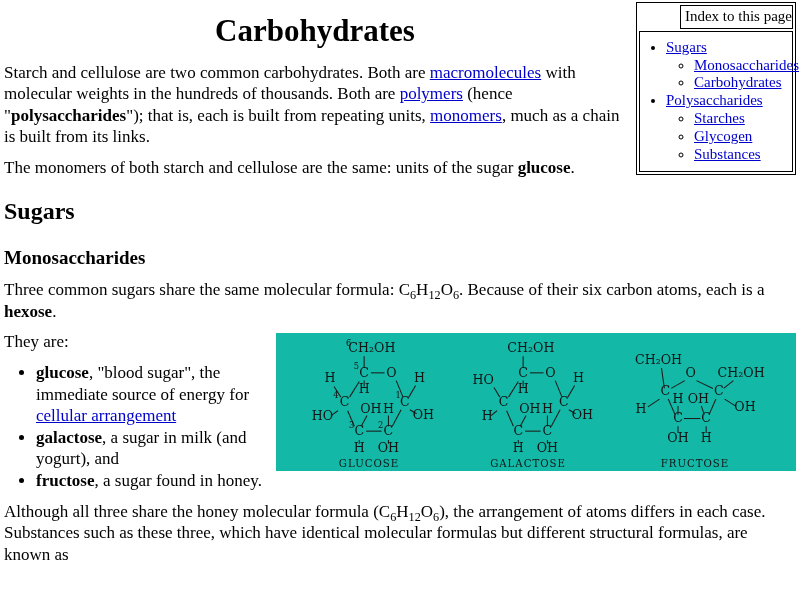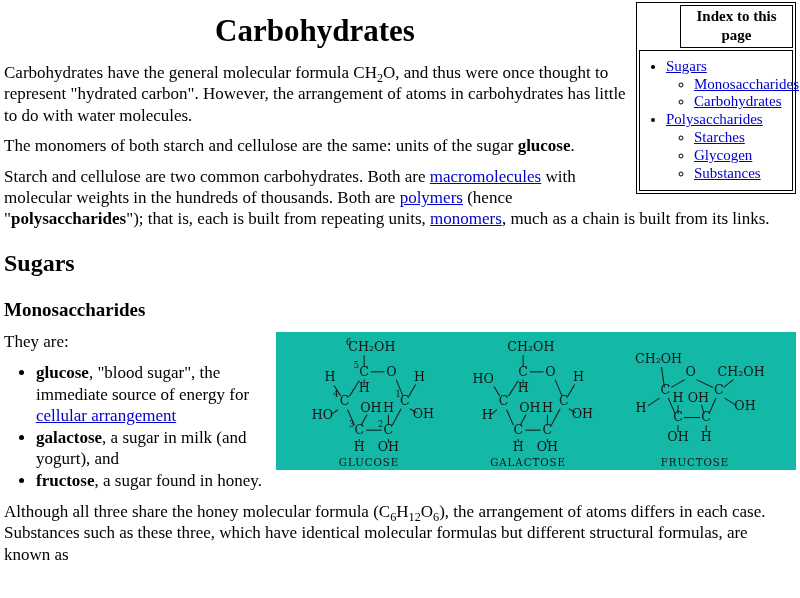--- a/index.html
+++ b/index.html
@@ -8,21 +8,21 @@
   h1{font-size:31px;text-align:center;margin:9px 0 12px;font-weight:bold;}
   h2{font-size:24px;margin:18px 0 8px;}
   h3{font-size:19px;margin:20px 0 8px;}
   p{margin:9px 0;}
   a{color:#0000cc;}
   sub{font-size:0.72em;line-height:0;}
   ul.body-list{margin:10px 0;padding-left:32px;}
   ul.body-list li{margin:0;}
   
   .index-box{float:right;width:154px;border:1px solid #000;padding:2px;margin:0 0 8px 10px;font-size:15px;background:#fff;}
-  .index-title{border:1px solid #000;font-weight:bold;text-align:center;padding:1px 0 2px;margin-left:41px;}
+  .index-title{border:1px solid #000;font-weight:normal;text-align:right;padding:1px 0 2px;margin-left:41px;}
   .index-body{border:1px solid #000;margin-top:2px;padding:6px 2px 8px 0;}
   ul.index-list{margin:0;padding-left:26px;line-height:1.12;}
   ul.index-list li{margin:1px 0;}
   ul.index-list li.lvl2{margin-left:28px;list-style-type:circle;}
   
   .figure{float:right;width:520px;height:138px;background:#14b8a6;margin:2px 0 26px 8px;display:flex;align-items:center;justify-content:space-evenly;}
   svg.diag text{fill:#151515;font-family:"DejaVu Serif",serif;}
   svg.diag line{stroke:#1d1d1d;stroke-width:1.1;}
   .diag-hex{width:132px;height:138px;}
   .diag-pent{width:148px;height:138px;}
@@ -42,27 +42,27 @@
           <li class="lvl1"><a href="#">Polysaccharides</a></li>
           <li class="lvl2"><a href="#">Starches</a></li>
           <li class="lvl2"><a href="#">Glycogen</a></li>
           <li class="lvl2"><a href="#">Substances</a></li>
         </ul>
     </div>
   </div>
 
   <h1>Carbohydrates</h1>
 
-  <p><span>Carbohydrates have the general molecular formula CH</span><sub>2</sub><span>O, and thus were once thought to represent "hydrated carbon". However, the arrangement of atoms in carbohydrates has little to do with water molecules.</span></p>
+  <p><span>Starch and cellulose are two common carbohydrates. Both are </span><a href="#">macromolecules</a><span> with molecular weights in the hundreds of thousands. Both are </span><a href="#">polymers</a><span> (hence "</span><b>polysaccharides</b><span>"); that is, each is built from repeating units, </span><a href="#">monomers</a><span>, much as a chain is built from its links.</span></p>
   <p><span>The monomers of both starch and cellulose are the same: units of the sugar </span><b>glucose</b><span>.</span></p>
-  <p><span>Starch and cellulose are two common carbohydrates. Both are </span><a href="#">macromolecules</a><span> with molecular weights in the hundreds of thousands. Both are </span><a href="#">polymers</a><span> (hence "</span><b>polysaccharides</b><span>"); that is, each is built from repeating units, </span><a href="#">monomers</a><span>, much as a chain is built from its links.</span></p>
 
   <h2>Sugars</h2>
   <h3>Monosaccharides</h3>
 
+  <p><span>Three common sugars share the same molecular formula: C</span><sub>6</sub><span>H</span><sub>12</sub><span>O</span><sub>6</sub><span>. Because of their six carbon atoms, each is a </span><b>hexose</b><span>.</span></p>
 
   <div class="figure">
     <svg class="diag diag-hex" viewBox="0 0 130 142">
         <line x1="60" y1="24" x2="60" y2="36"></line>
         <line x1="67" y1="41" x2="81" y2="41"></line>
         <line x1="93" y1="49" x2="100" y2="66"></line>
         <line x1="113" y1="54" x2="106" y2="66"></line>
         <line x1="107" y1="79" x2="114" y2="83"></line>
         <line x1="98" y1="79" x2="89" y2="96"></line>
         <line x1="85" y1="85" x2="85" y2="96"></line>

